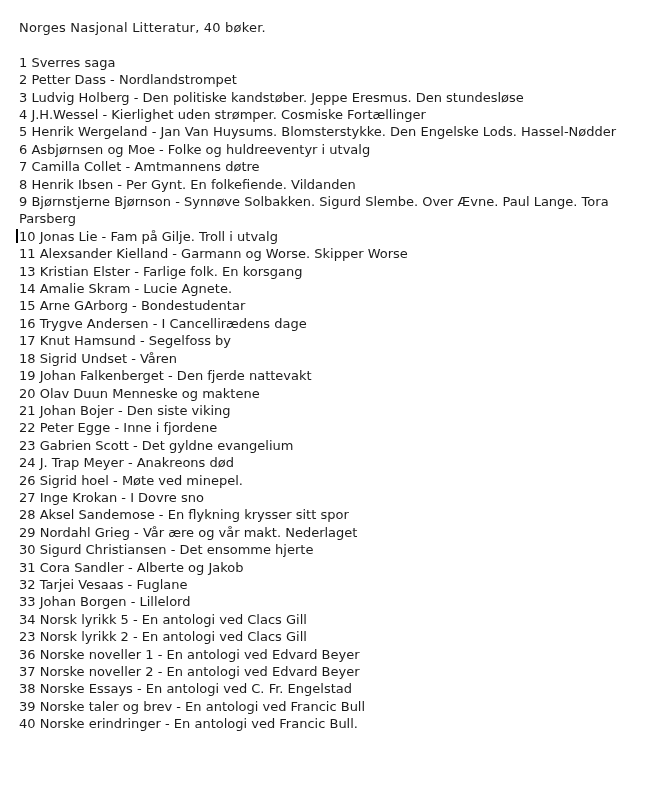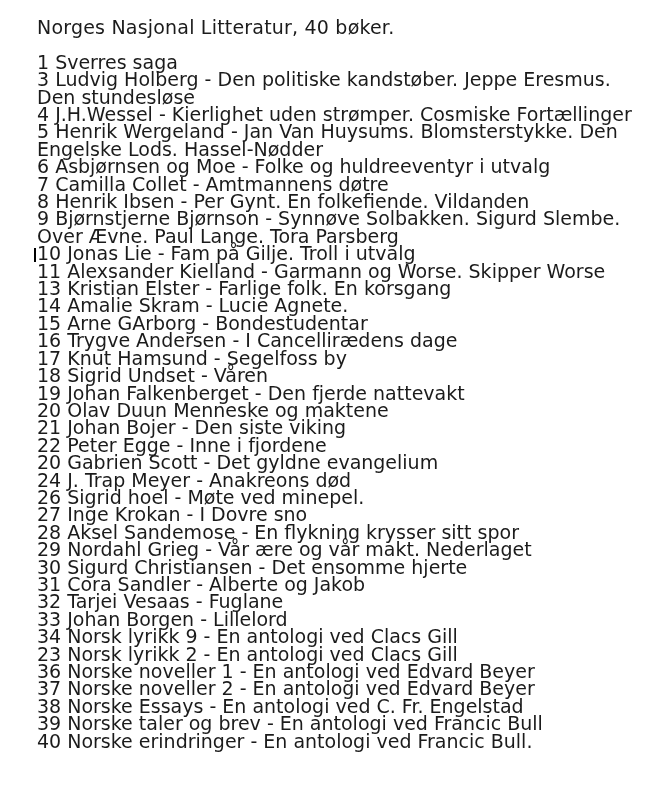--- a/index.html
+++ b/index.html
@@ -11,22 +11,22 @@
     width: 660px;
     height: 787px;
     overflow: hidden;
     font-family: "DejaVu Sans", "Liberation Sans", sans-serif;
     color: #1b1b1b;
   }
   .doc {
     box-sizing: border-box;
     width: 660px;
     height: 615px;
-    padding: 19px 12px 0 37px;
-    font-size: 19px;
+    padding: 19px 12px 0 19px;
+    font-size: 13px;
     line-height: 17.4px;
     cursor: text;
   }
   .title {
     margin: 0 0 17.4px 0;
     letter-spacing: 0.2px;
   }
   .line {
     margin: 0;
     word-wrap: break-word;
@@ -41,49 +41,50 @@
     margin-right: 1.5px;
   }
 </style>
 </head>
 <body>
 
 <div class="doc">
   <p class="title">Norges Nasjonal Litteratur, 40 bøker.</p>
 
   <p class="line"><span>1 Sverres saga</span></p>
+  <p class="line"><span>2 Petter Dass - Nordlandstrompet</span></p>
   <p class="line"><span>3 Ludvig Holberg - Den politiske kandstøber. Jeppe Eresmus. Den stundesløse</span></p>
   <p class="line"><span>4 J.H.Wessel - Kierlighet uden strømper. Cosmiske Fortællinger</span></p>
   <p class="line"><span>5 Henrik Wergeland - Jan Van Huysums. Blomsterstykke. Den Engelske Lods. Hassel-Nødder</span></p>
   <p class="line"><span>6 Asbjørnsen og Moe - Folke og huldreeventyr i utvalg</span></p>
   <p class="line"><span>7 Camilla Collet - Amtmannens døtre</span></p>
   <p class="line"><span>8 Henrik Ibsen - Per Gynt. En folkefiende. Vildanden</span></p>
   <p class="line"><span>9 Bjørnstjerne Bjørnson - Synnøve Solbakken. Sigurd Slembe. Over Ævne. Paul Lange. Tora Parsberg</span></p>
   <p class="line"><span class="caret"></span><span>10 Jonas Lie - Fam på Gilje. Troll i utvalg</span></p>
   <p class="line"><span>11 Alexsander Kielland - Garmann og Worse. Skipper Worse</span></p>
   <p class="line"><span>13 Kristian Elster - Farlige folk. En korsgang</span></p>
   <p class="line"><span>14 Amalie Skram - Lucie Agnete.</span></p>
   <p class="line"><span>15 Arne GArborg - Bondestudentar</span></p>
   <p class="line"><span>16 Trygve Andersen - I Cancellirædens dage</span></p>
   <p class="line"><span>17 Knut Hamsund - Segelfoss by</span></p>
   <p class="line"><span>18 Sigrid Undset - Våren</span></p>
   <p class="line"><span>19 Johan Falkenberget - Den fjerde nattevakt</span></p>
   <p class="line"><span>20 Olav Duun Menneske og maktene</span></p>
   <p class="line"><span>21 Johan Bojer - Den siste viking</span></p>
   <p class="line"><span>22 Peter Egge - Inne i fjordene</span></p>
-  <p class="line"><span>20 Gabrien Scott - Det gyldne evangelium</span></p>
+  <p class="line"><span>23 Gabrien Scott - Det gyldne evangelium</span></p>
   <p class="line"><span>24 J. Trap Meyer - Anakreons død</span></p>
   <p class="line"><span>26 Sigrid hoel - Møte ved minepel.</span></p>
   <p class="line"><span>27 Inge Krokan - I Dovre sno</span></p>
   <p class="line"><span>28 Aksel Sandemose - En flykning krysser sitt spor</span></p>
   <p class="line"><span>29 Nordahl Grieg - Vår ære og vår makt. Nederlaget</span></p>
   <p class="line"><span>30 Sigurd Christiansen - Det ensomme hjerte</span></p>
   <p class="line"><span>31 Cora Sandler - Alberte og Jakob</span></p>
   <p class="line"><span>32 Tarjei Vesaas - Fuglane</span></p>
   <p class="line"><span>33 Johan Borgen - Lillelord</span></p>
-  <p class="line"><span>34 Norsk lyrikk 9 - En antologi ved Clacs Gill</span></p>
+  <p class="line"><span>34 Norsk lyrikk 5 - En antologi ved Clacs Gill</span></p>
   <p class="line"><span>23 Norsk lyrikk 2 - En antologi ved Clacs Gill</span></p>
   <p class="line"><span>36 Norske noveller 1 - En antologi ved Edvard Beyer</span></p>
   <p class="line"><span>37 Norske noveller 2 - En antologi ved Edvard Beyer</span></p>
   <p class="line"><span>38 Norske Essays - En antologi ved C. Fr. Engelstad</span></p>
   <p class="line"><span>39 Norske taler og brev - En antologi ved Francic Bull</span></p>
   <p class="line"><span>40 Norske erindringer - En antologi ved Francic Bull.</span></p>
 </div>
 
 </body></html>

